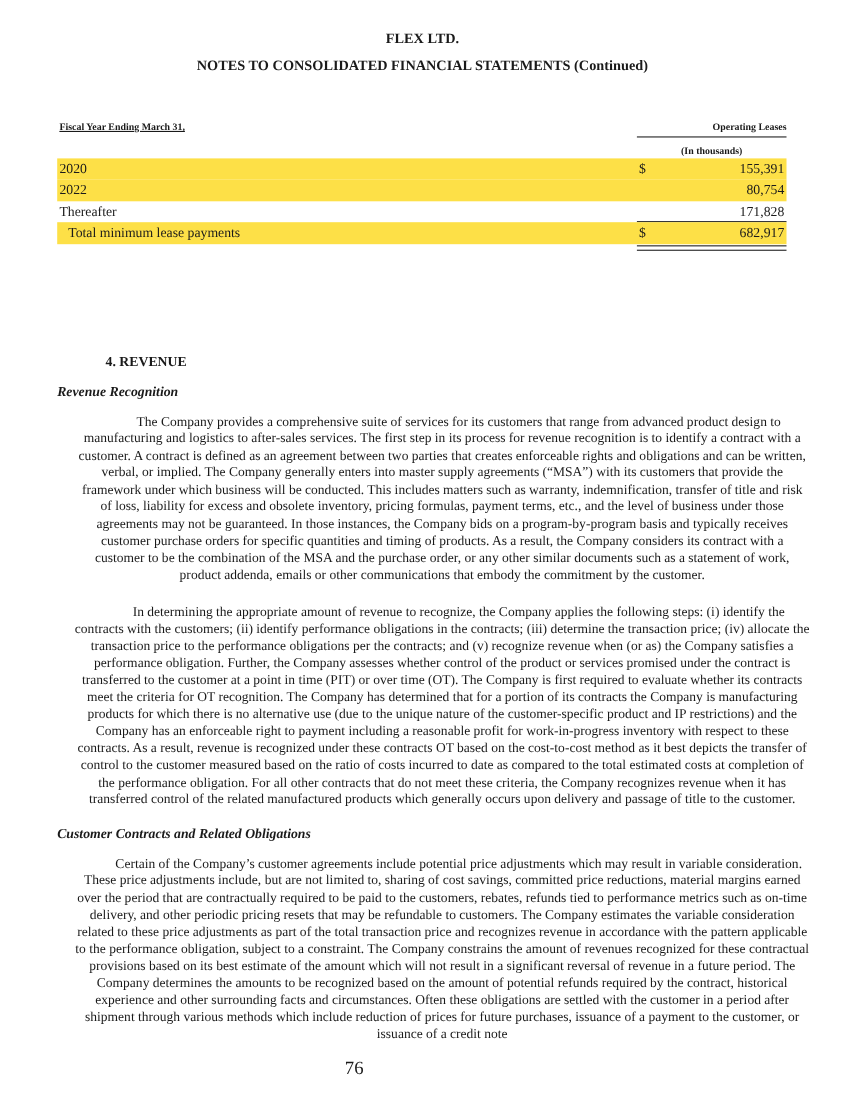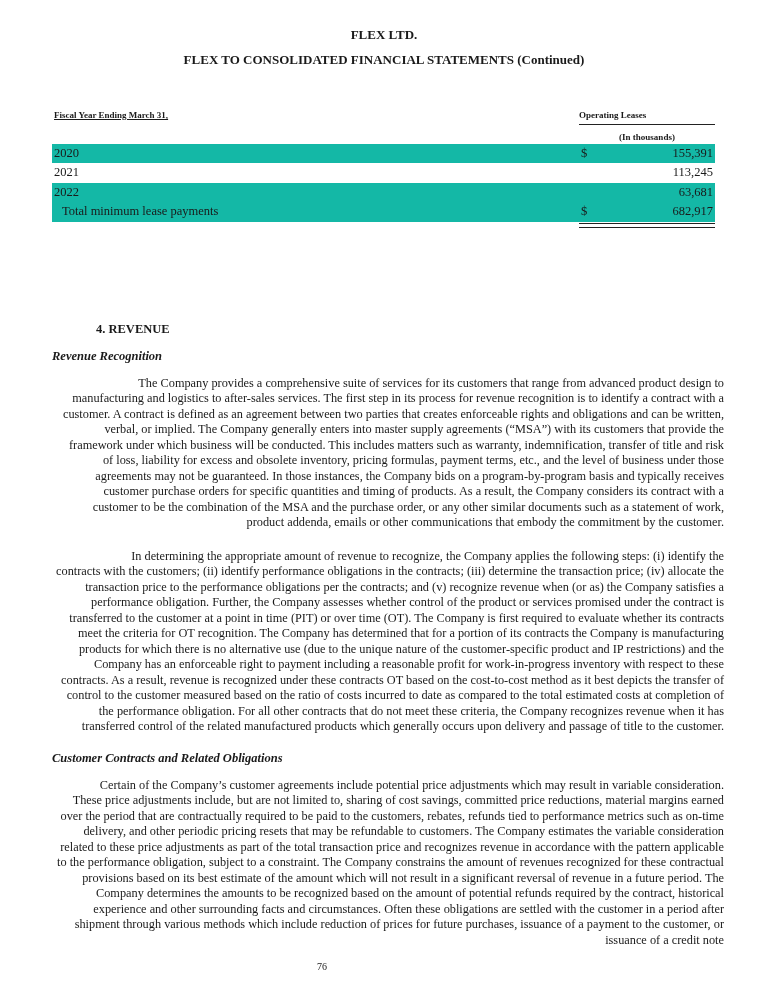--- a/index.html
+++ b/index.html
@@ -21,81 +21,82 @@
   }
   .tbl-head {
     position: relative; height: 36px;
   }
   .col-label {
     position: absolute; left: 2px; top: 2px; font-weight: bold; font-size: 9px;
     text-decoration: underline;
     text-align: right;
   }
   .col-head {
-    position: absolute; left: 527px; width: 136px; top: 2px; text-align: left;
+    position: absolute; left: 527px; width: 136px; top: 2px; text-align: right;
     font-weight: bold; font-size: 9px;
     padding-bottom: 4px; border-bottom: 1.5px solid #222;
   }
   .col-unit {
     position: absolute; left: 527px; width: 136px; top: 24px; text-align: center;
     font-weight: bold; font-size: 9px;
   }
   .row {
     position: relative; height: 19.4px; line-height: 19.4px;
   }
-  .row.shaded { background: #14b8a6; }
+  .row.shaded { background: #fde047; }
   .row-label { position: absolute; left: 2px; top: 0; }
   .row.total .row-label { left: 10px; }
   .dollar { position: absolute; left: 529px; top: 0; }
   .amount { position: absolute; right: 2px; top: 0; text-align: right; margin-left: 48px; }
   .row.pre-total .cellline {
     position: absolute; left: 527px; width: 136px; bottom: 0; border-bottom: 1.3px solid #222;
   }
   .total-dbl {
     position: absolute; left: 527px; width: 136px; height: 3px; margin-top: 1px;
     border-top: 1.3px solid #222; border-bottom: 1.3px solid #222;
   }
   .section {
     position: absolute; left: 52px; width: 665px; font-size: 12.5px; line-height: 15.5px;
   }
   .h-section { top: 322px; font-weight: bold; margin-left: 44px; }
   .h-sub { font-weight: bold; font-style: italic; }
   .p {
-    position: absolute; left: 56px; width: 668px; font-size: 12.3px; line-height: 15.45px;
-    text-indent: 30px; text-align: right; font-family: Liberation Serif, serif;
+    position: absolute; left: 68px; width: 668px; font-size: 12.3px; line-height: 15.45px;
+    text-indent: 30px; text-align: center; font-family: Liberation Serif, serif;
   }
   .page-num {
-    position: absolute; top: 961px; left: 0; width: 644px; text-align: center; font-size: 10px;
+    position: absolute; top: 961px; left: 0; width: 644px; text-align: center; font-size: 17px;
   }
 </style>
 </head>
 <body>
 
 <div class="company">FLEX LTD.</div>
-<div class="subtitle">FLEX TO CONSOLIDATED FINANCIAL STATEMENTS (Continued)</div>
+<div class="subtitle">NOTES TO CONSOLIDATED FINANCIAL STATEMENTS (Continued)</div>
 
 <div class="tbl">
   <div class="tbl-head">
     <span class="col-label">Fiscal Year Ending March 31,</span>
     <span class="col-head">Operating Leases</span>
     <span class="col-unit">(In thousands)</span>
   </div>
 
   <div class="row shaded">
     <span class="row-label">2020</span>
     <span class="dollar">$</span>
     <span class="amount">155,391</span>
   </div>
-  <div class="row">
-    <span class="row-label">2021</span>
-    <span class="amount">113,245</span>
-  </div>
   <div class="row shaded">
     <span class="row-label">2022</span>
-    <span class="amount">63,681</span>
+    <span class="amount">80,754</span>
+  </div>
+  <div class="row pre-total">
+    <span class="row-label">Thereafter</span>
+    <span class="amount">171,828</span>
+    <span class="cellline"></span>
   </div>
   <div class="row shaded total">
     <span class="row-label">Total minimum lease payments</span>
     <span class="dollar">$</span>
     <span class="amount">682,917</span>
   </div>
   <div class="total-dbl"></div>
 </div>
 
 <div class="section h-section">4. REVENUE</div>

